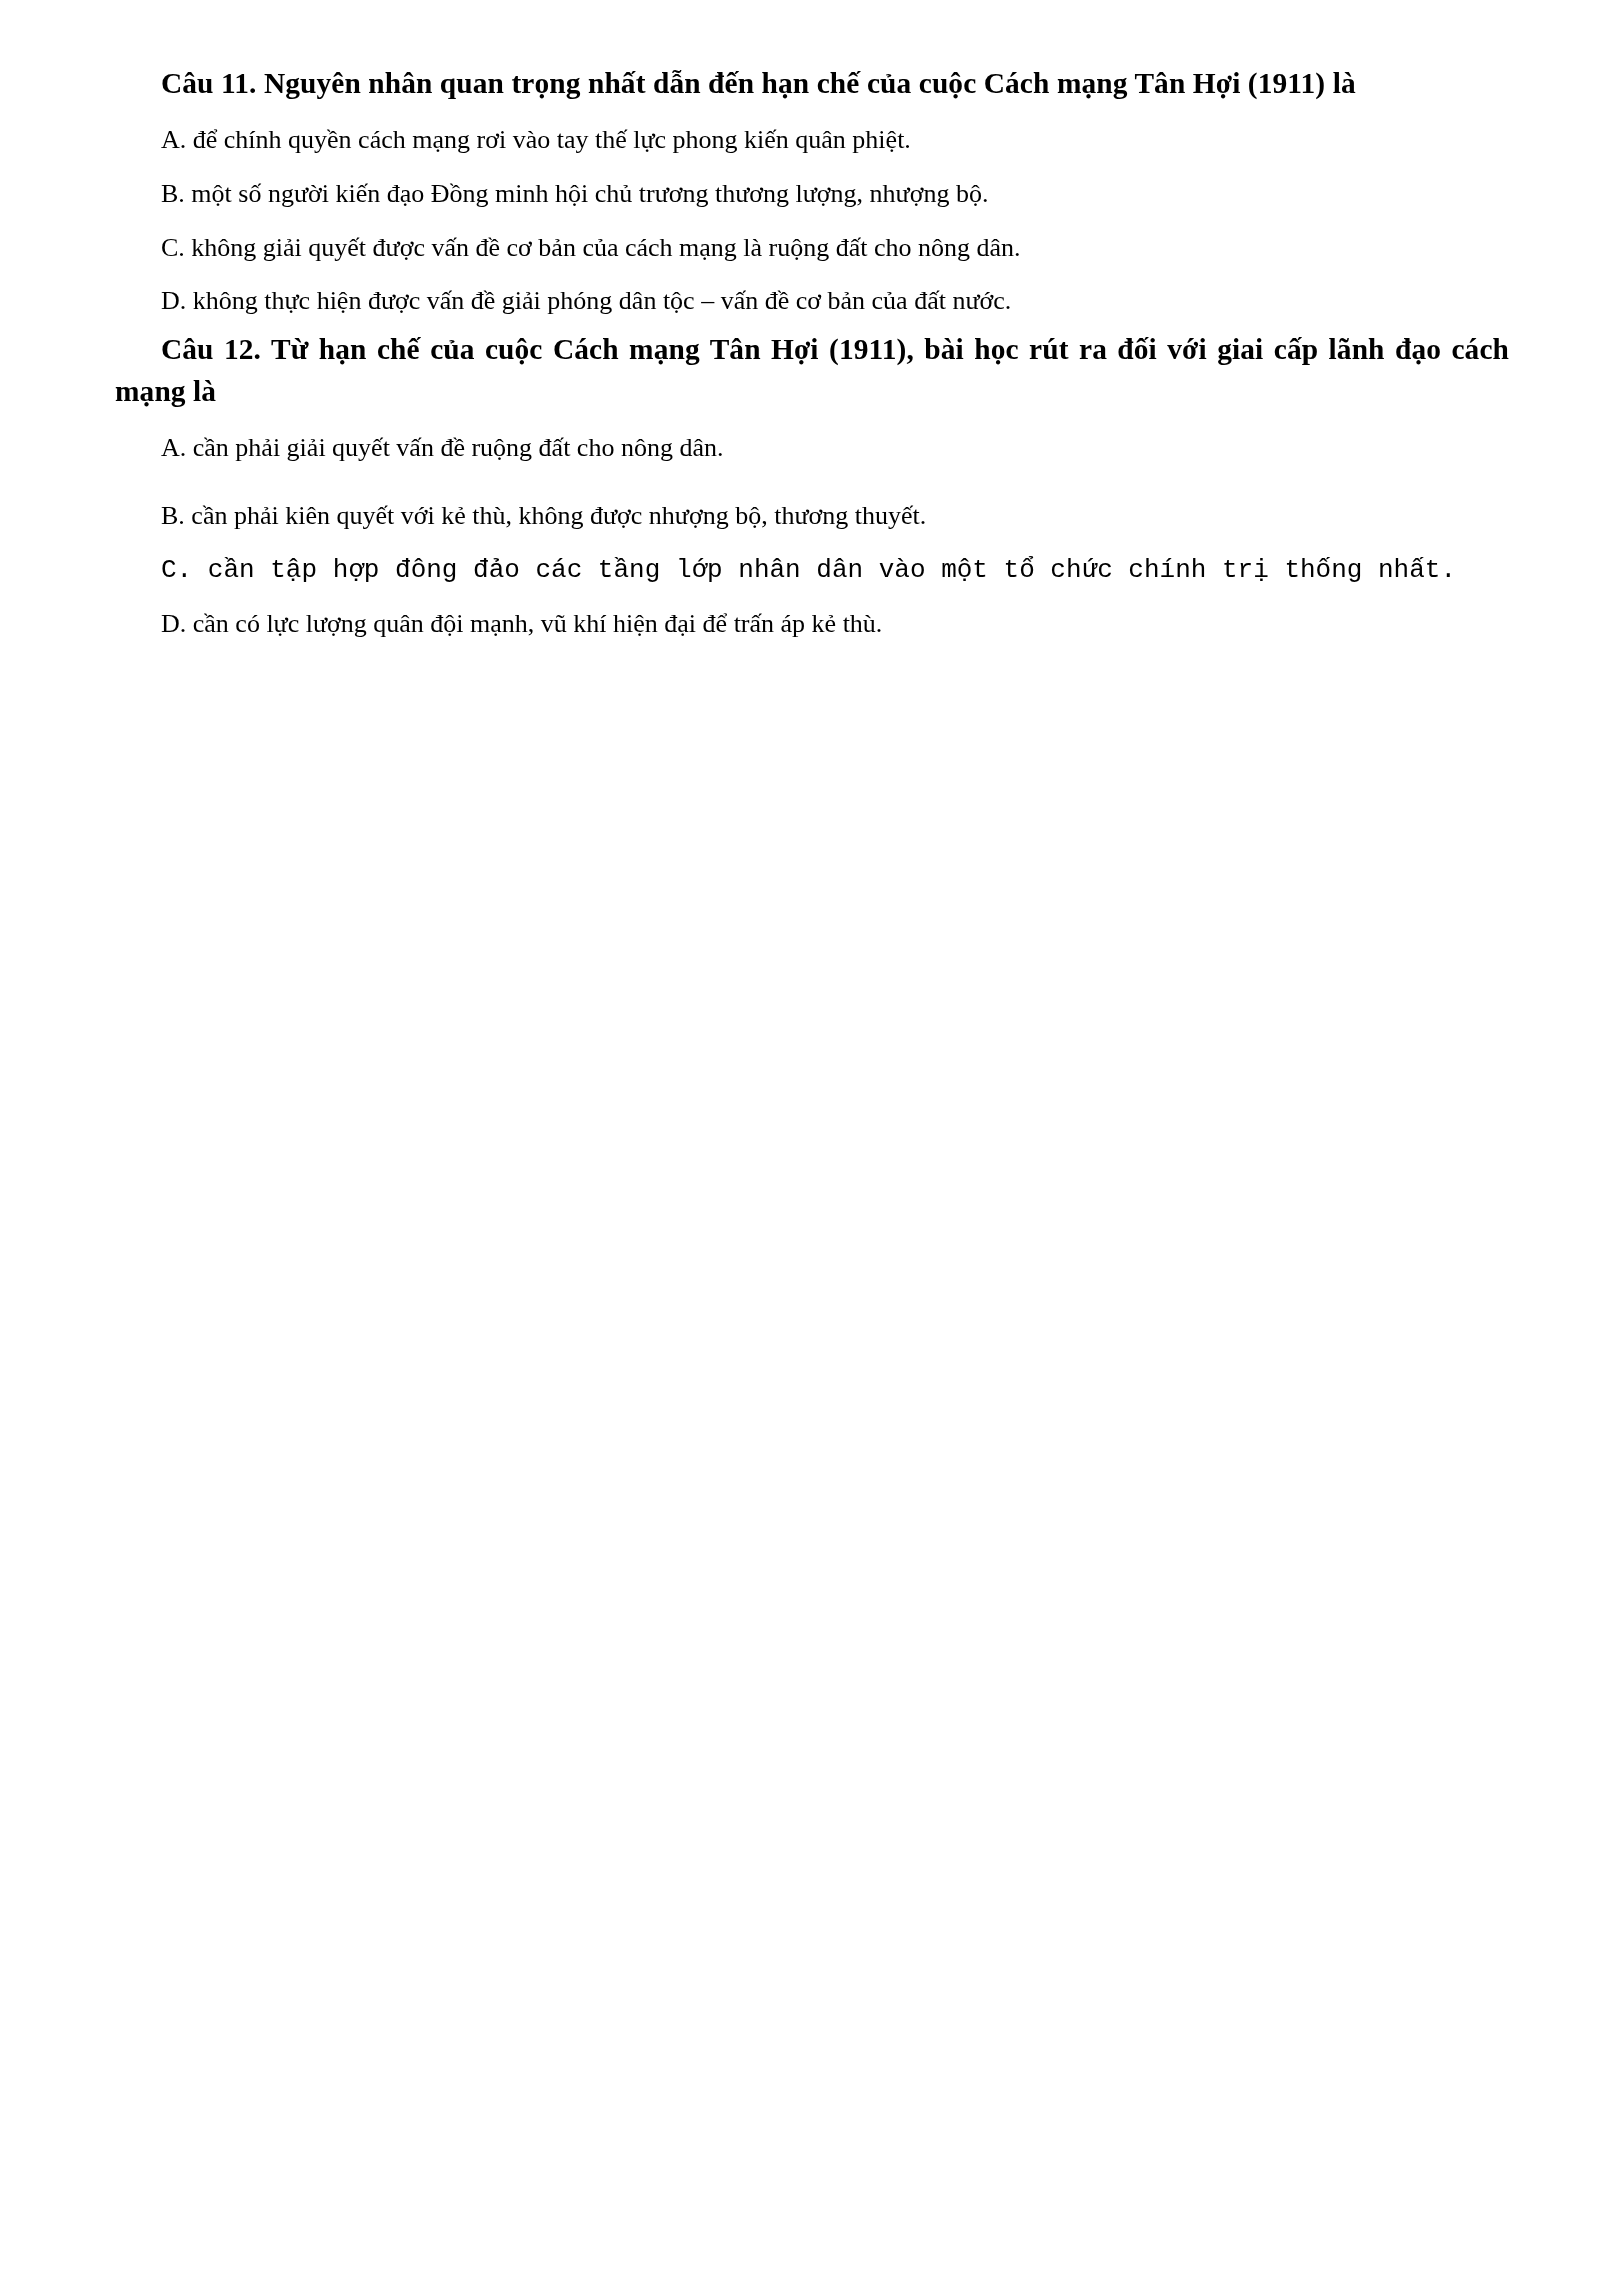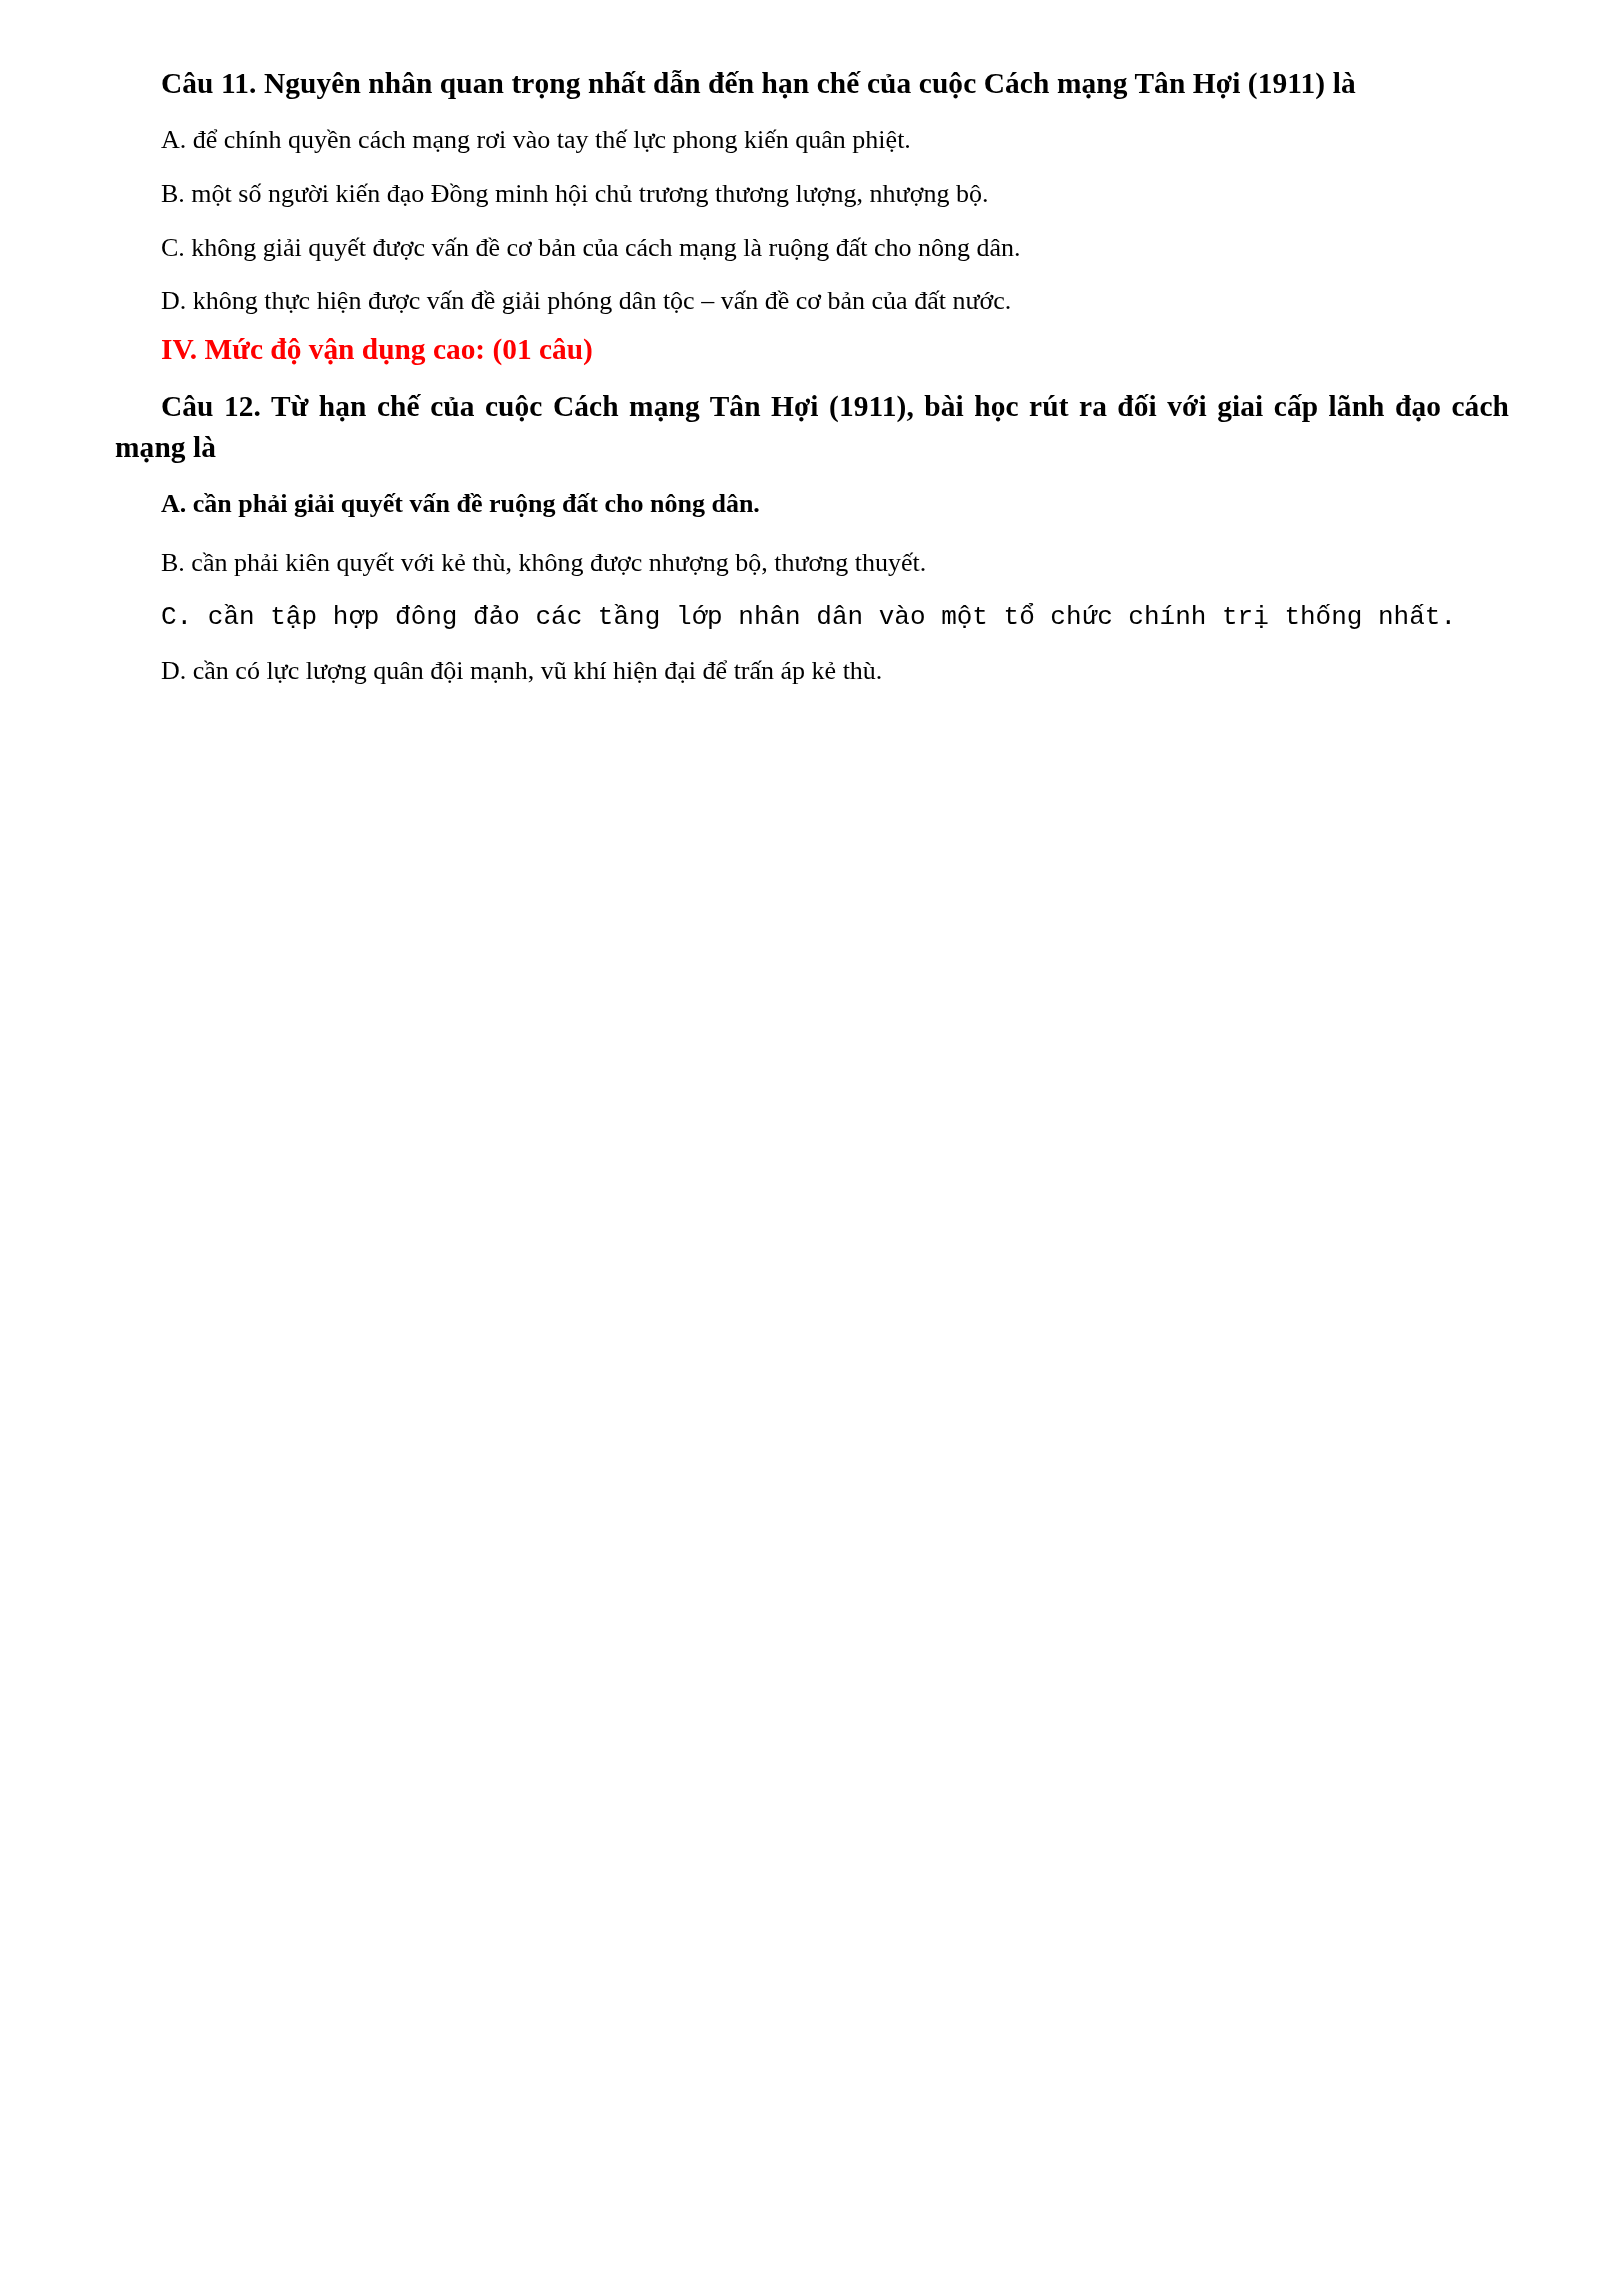--- a/index.html
+++ b/index.html
@@ -52,42 +52,41 @@
     text-indent: 46px;
   }
   
   #q11-heading { margin-bottom: 17px; }
   #q11-a { margin-bottom: 17px; }
   #q11-b { margin-bottom: 17px; }
   #q11-c { margin-bottom: 17px; }
   #q11-d { margin-bottom: 9px; }
   #section-iv { margin-bottom: 14.4px; }
   #q12-heading { margin-bottom: 17px; }
-  #q12-a { margin-bottom: 22px; font-weight: bold; }
+  #q12-a { margin-bottom: 31px; }
   #q12-b { margin-bottom: 17px; }
   #q12-c { margin-bottom: 17px; font-family: Liberation Mono, monospace; }
   #q12-d { margin-bottom: 0; }
 </style>
 </head>
 <body>
 
 <div class="page">
   <div class="doc-body">
 
     <p class="q-heading justify-full" id="q11-heading">Câu 11. Nguyên nhân quan trọng nhất dẫn đến hạn chế của cuộc Cách mạng Tân Hợi (1911) là</p>
 
     <p class="answer" id="q11-a">A. để chính quyền cách mạng rơi vào tay thế lực phong kiến quân phiệt.</p>
 
     <p class="answer" id="q11-b">B. một số người kiến đạo Đồng minh hội chủ trương thương lượng, nhượng bộ.</p>
 
     <p class="answer" id="q11-c">C. không giải quyết được vấn đề cơ bản của  cách mạng là ruộng đất cho nông dân.</p>
 
     <p class="answer" id="q11-d">D. không thực hiện được vấn đề giải phóng dân tộc – vấn đề cơ bản của đất nước.</p>
 
-    <p class="section-head" id="section-iv">IV. Mức độ vận dụng cao: (01 câu)</p>
 
     <p class="q-heading justify-full" id="q12-heading">Câu 12. Từ hạn chế của cuộc Cách mạng Tân Hợi (1911), bài học rút ra đối với giai cấp lãnh đạo cách mạng là</p>
 
     <p class="answer" id="q12-a">A. cần phải giải quyết vấn đề ruộng đất cho nông dân.</p>
 
     <p class="answer" id="q12-b">B. cần phải kiên quyết với kẻ thù, không được nhượng bộ, thương thuyết.</p>
 
     <p class="answer" id="q12-c">C. cần tập hợp đông đảo các tầng lớp nhân dân vào một tổ chức chính trị thống nhất.</p>
 
     <p class="answer" id="q12-d">D. cần có lực lượng quân đội mạnh, vũ khí hiện đại để trấn áp kẻ thù.</p>

